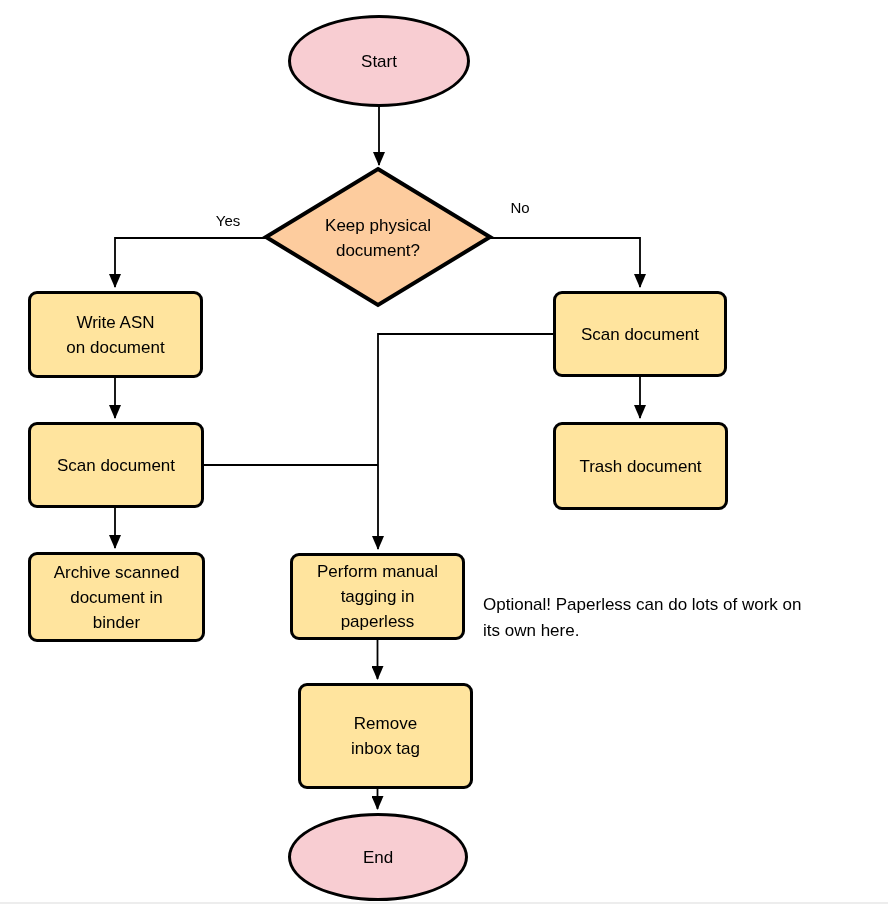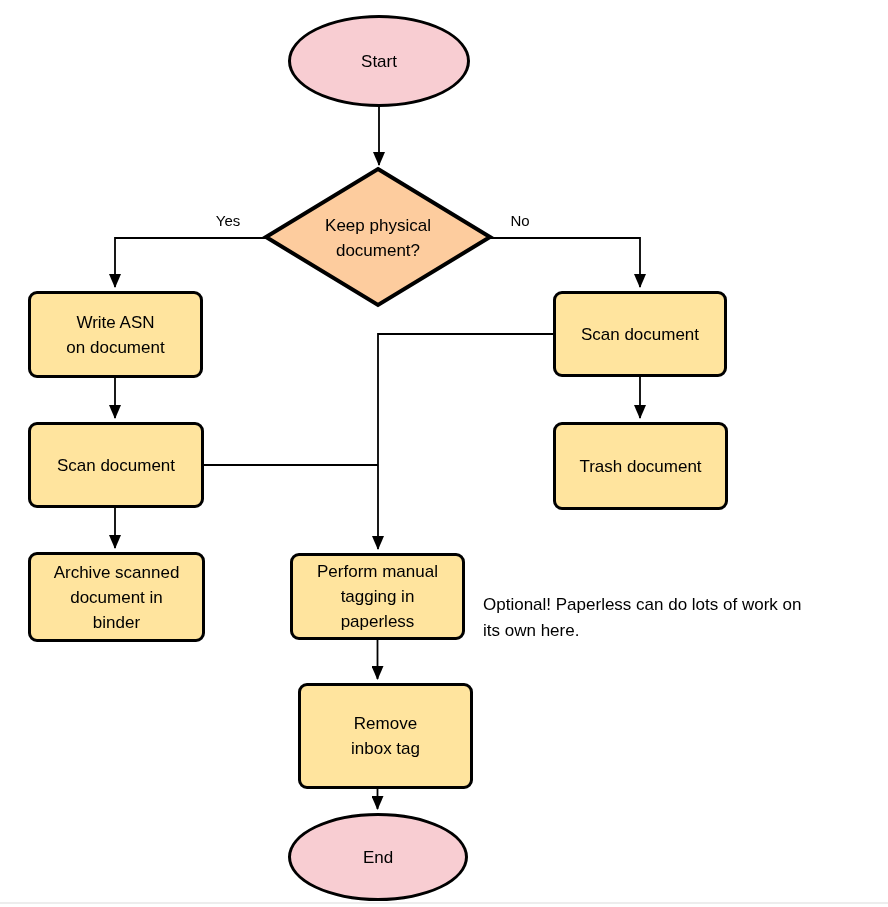--- a/index.html
+++ b/index.html
@@ -144,20 +144,20 @@
   <div class="node process" style="left:553px;top:422px;width:175px;height:88px">
     <span>Trash document</span>
   </div>
 
   <div class="node process" style="left:298px;top:683px;width:175px;height:106px">
     <span>Remove
 inbox tag</span>
   </div>
 
   <div class="edge-label" style="left:205px;top:212px;width:46px">Yes</div>
-  <div class="edge-label" style="left:498px;top:212px;width:44px">No</div>
+  <div class="edge-label" style="left:498px;top:199px;width:44px">No</div>
 
   <div class="annotation" style="left:483px;top:592px">Optional! Paperless can do lots of work on
 its own here.</div>
 
   <div class="bottom-divider"></div>
 
 </div>
 
 </body></html>

